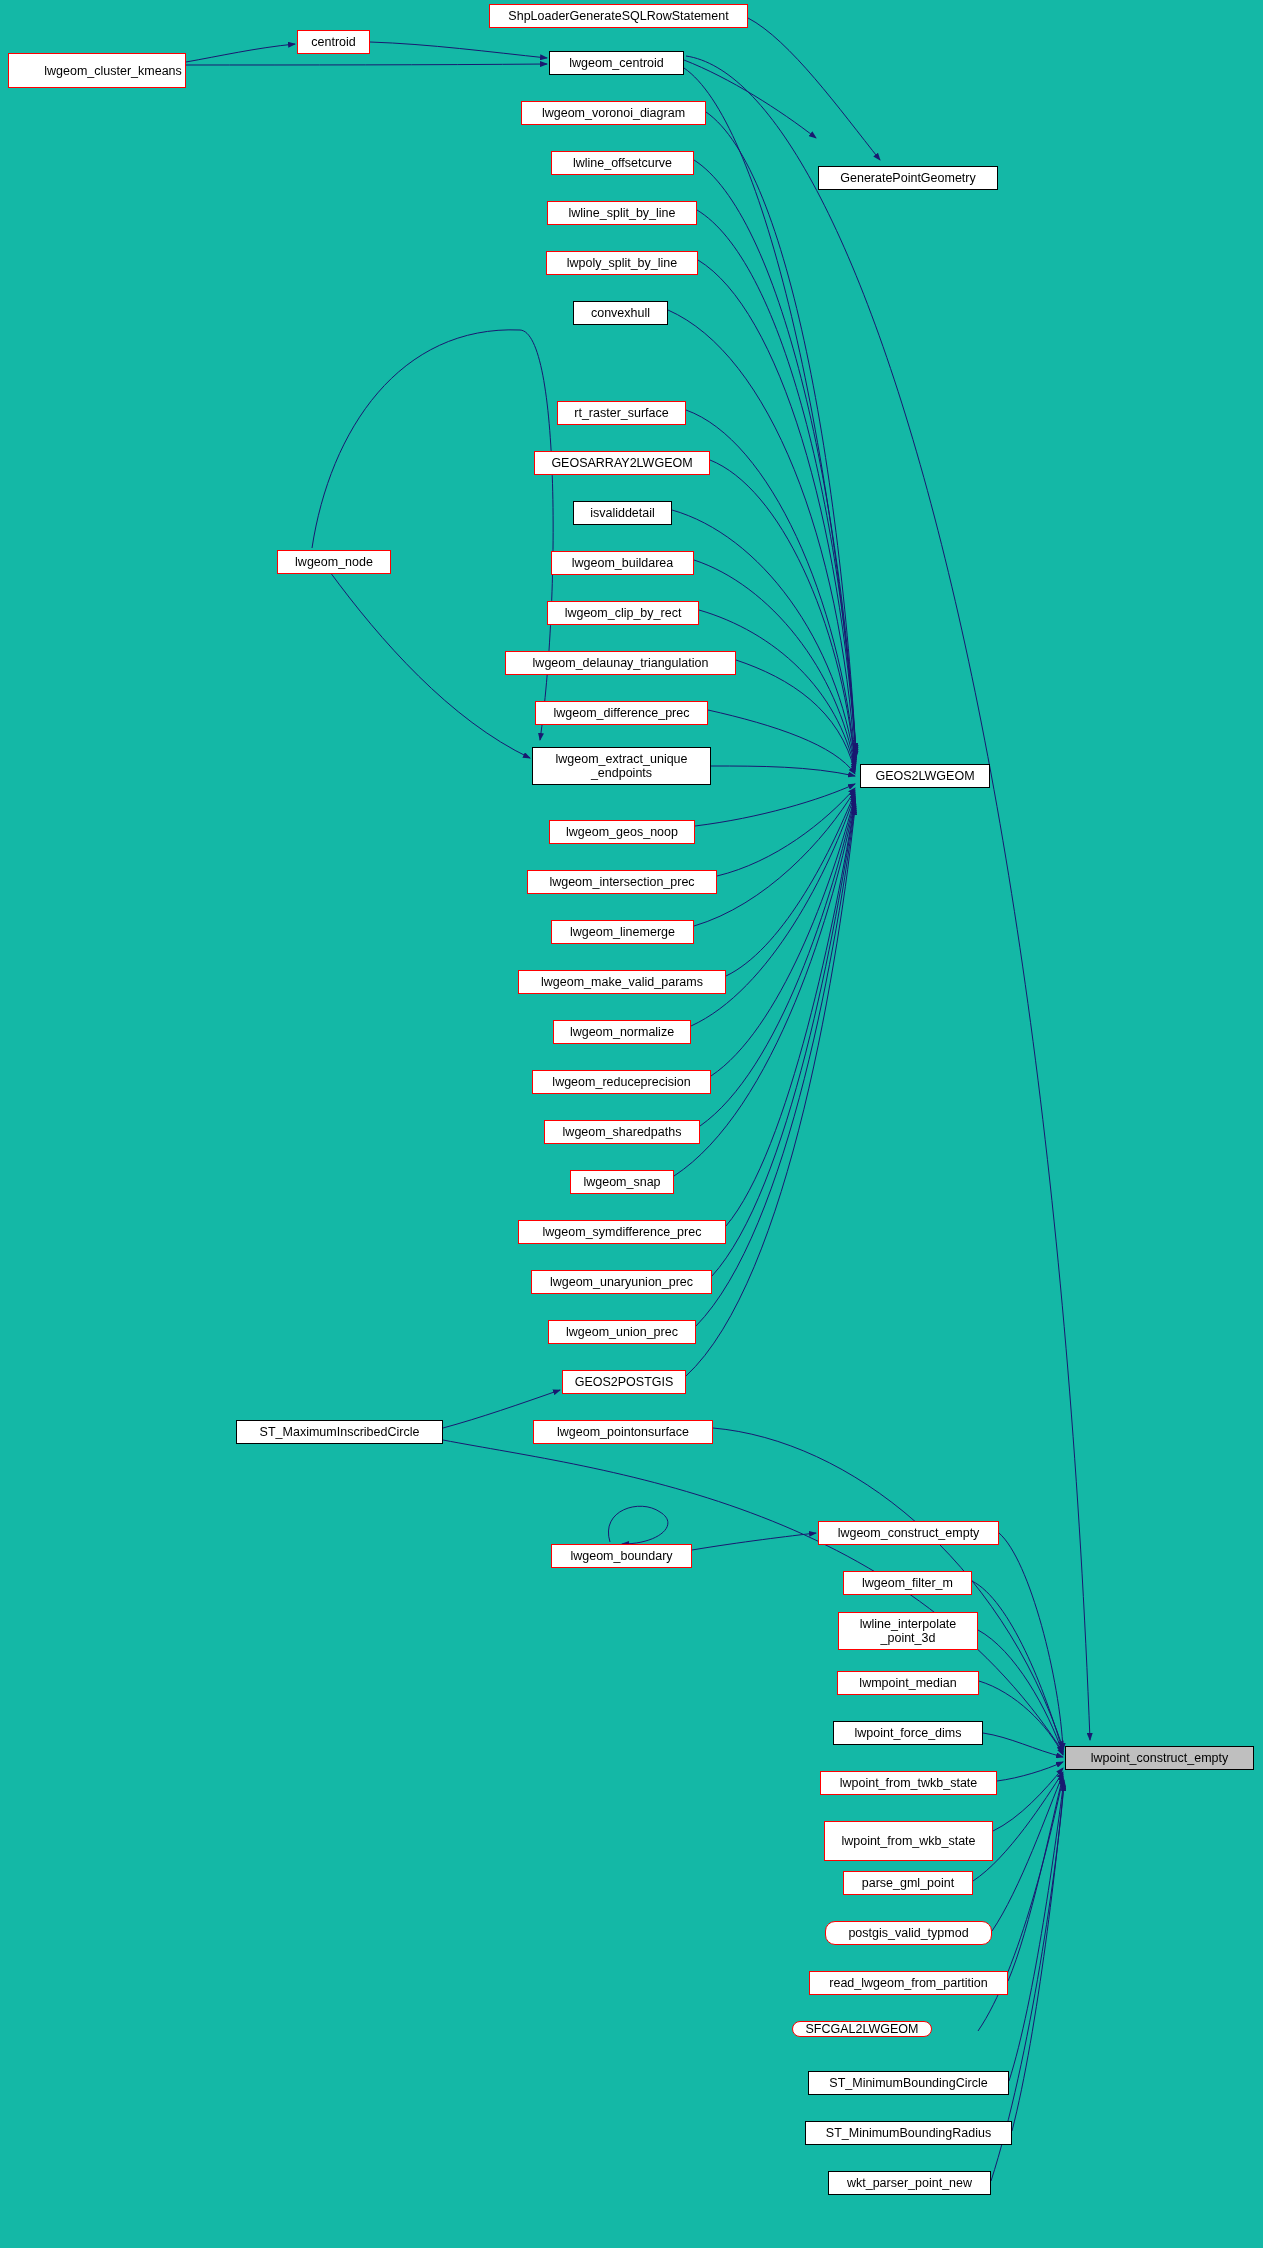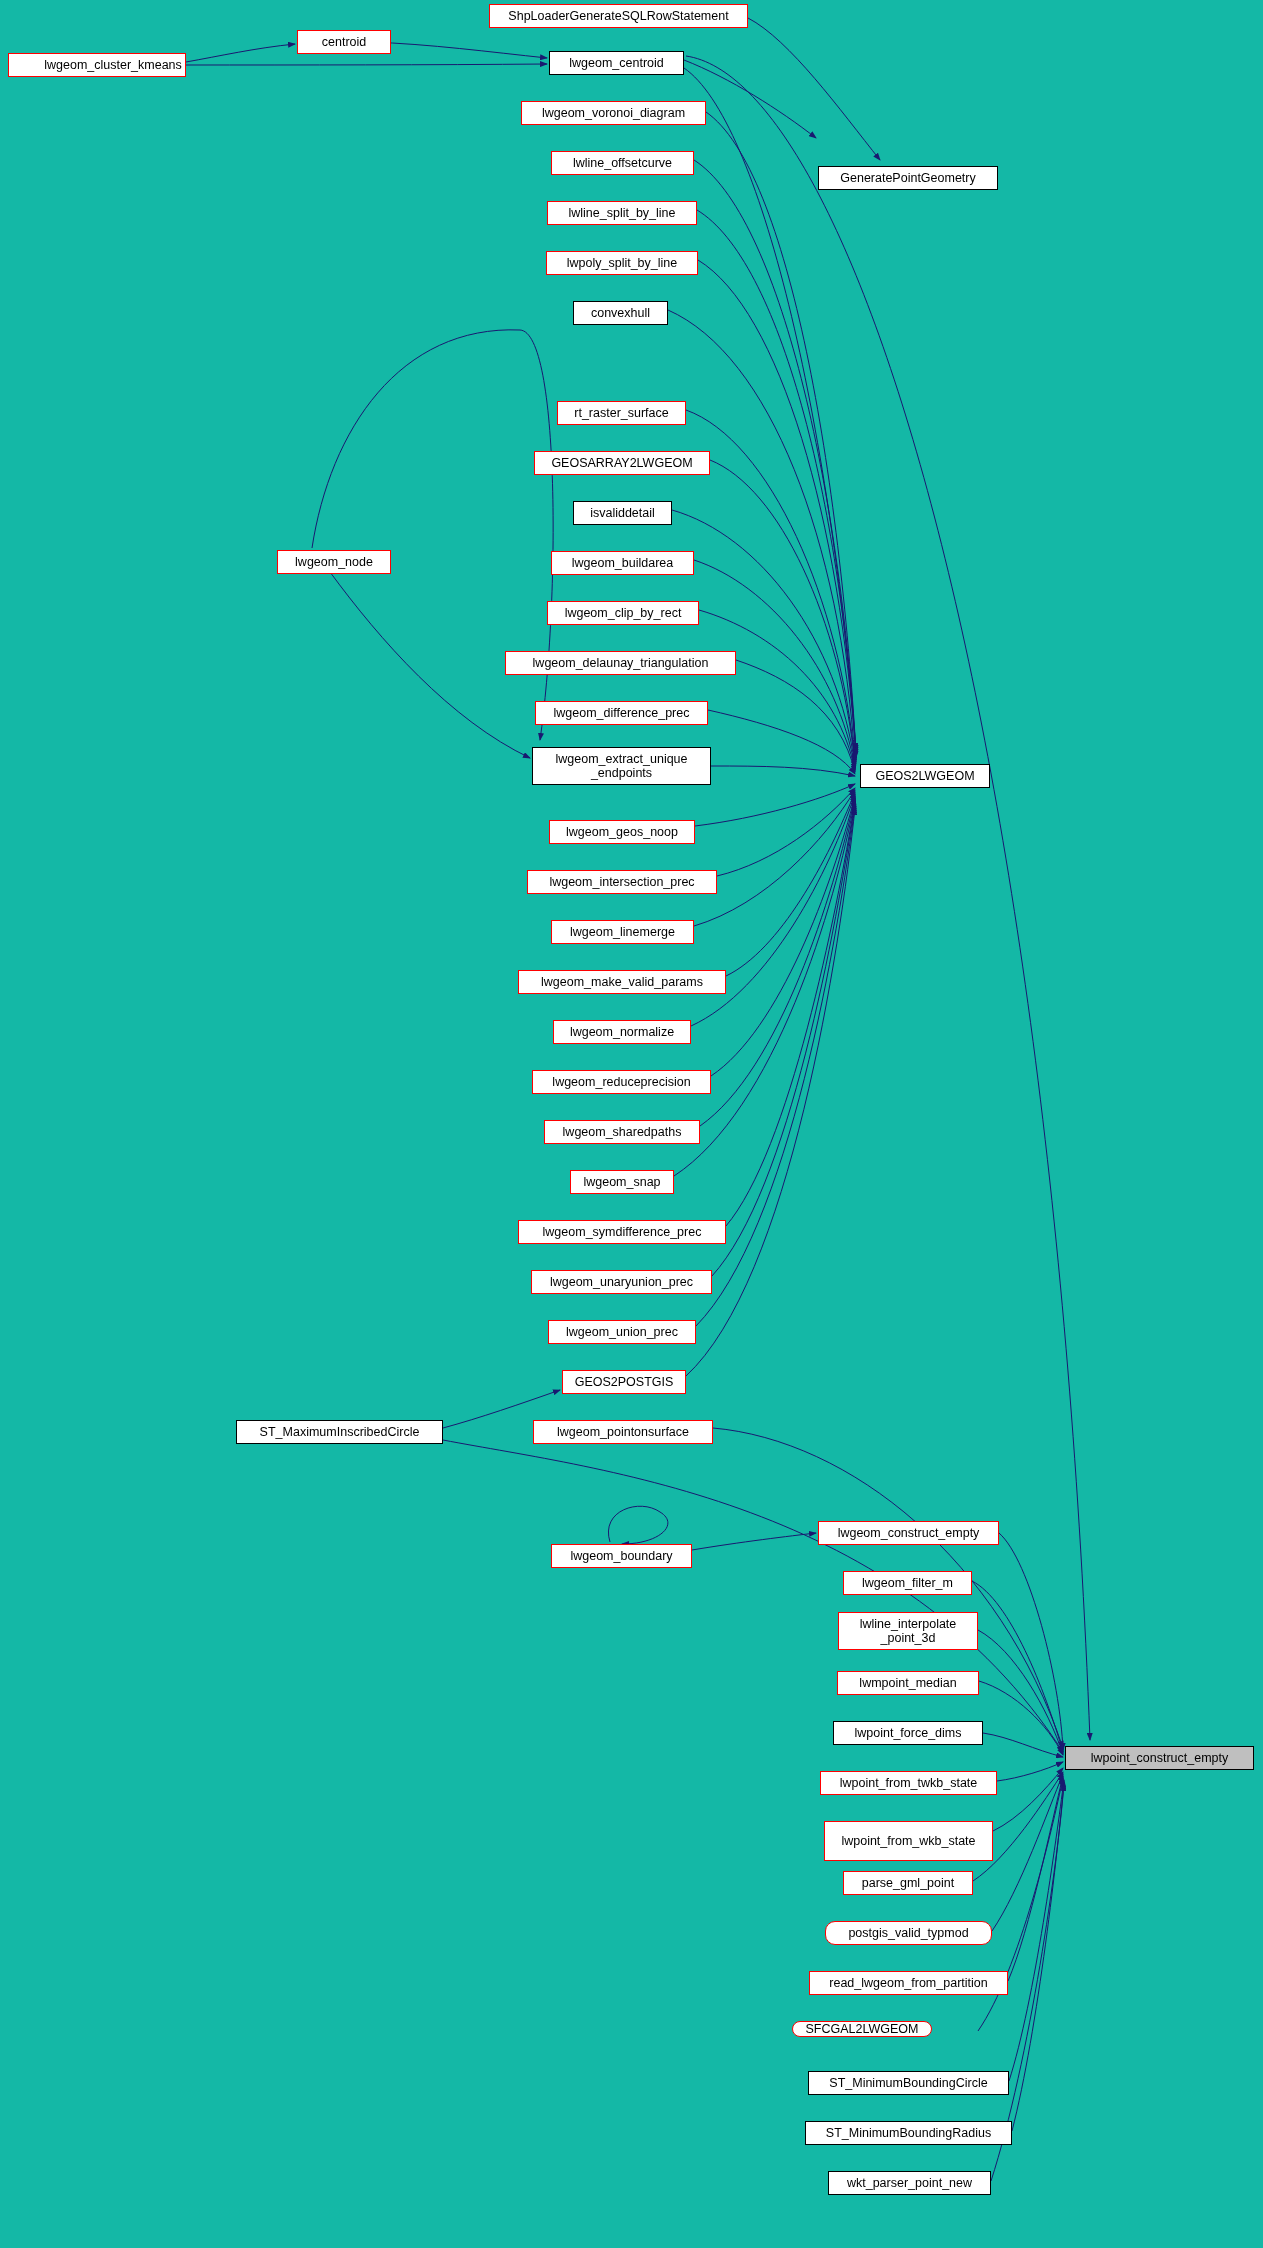--- a/index.html
+++ b/index.html
@@ -107,22 +107,22 @@
         <path d="M 992,1931 C 1020,1890 1048,1810 1063,1774" marker-end="url(#arrow)"></path>
         <path d="M 1008,1981 C 1030,1930 1052,1820 1063,1776" marker-end="url(#arrow)"></path>
         <path d="M 978,2031 C 1020,1970 1052,1830 1063,1778" marker-end="url(#arrow)"></path>
         <path d="M 1009,2081 C 1035,2000 1056,1840 1064,1780" marker-end="url(#arrow)"></path>
         <path d="M 1012,2131 C 1038,2030 1058,1850 1064,1782" marker-end="url(#arrow)"></path>
         <path d="M 991,2181 C 1030,2060 1058,1860 1064,1784" marker-end="url(#arrow)"></path>
       </g>
   </svg>
   <div id="node-layer">
       <div class="node" style="left: 489px; top: 4px; width: 259px; height: 24px;">ShpLoaderGenerateSQLRowStatement</div>
-      <div class="node" style="left: 297px; top: 30px; width: 94px; height: 24px;">centroid</div>
-      <div class="node" style="left: 8px; top: 53px; width: 178px; height: 24px; padding-left: 32px;">lwgeom_cluster_kmeans</div>
+      <div class="node" style="left: 297px; top: 30px; width: 73px; height: 24px;">centroid</div>
+      <div class="node" style="left: 8px; top: 53px; width: 178px; height: 35px; padding-left: 32px;">lwgeom_cluster_kmeans</div>
       <div class="node black" style="left: 549px; top: 51px; width: 135px; height: 24px;">lwgeom_centroid</div>
       <div class="node" style="left: 521px; top: 101px; width: 185px; height: 24px;">lwgeom_voronoi_diagram</div>
       <div class="node black" style="left: 818px; top: 166px; width: 180px; height: 24px;">GeneratePointGeometry</div>
       <div class="node" style="left: 551px; top: 151px; width: 143px; height: 24px;">lwline_offsetcurve</div>
       <div class="node" style="left: 547px; top: 201px; width: 150px; height: 24px;">lwline_split_by_line</div>
       <div class="node" style="left: 546px; top: 251px; width: 152px; height: 24px;">lwpoly_split_by_line</div>
       <div class="node black" style="left: 573px; top: 301px; width: 95px; height: 24px;">convexhull</div>
       <div class="node" style="left: 557px; top: 401px; width: 129px; height: 24px;">rt_raster_surface</div>
       <div class="node" style="left: 534px; top: 451px; width: 176px; height: 24px;">GEOSARRAY2LWGEOM</div>
       <div class="node black" style="left: 573px; top: 501px; width: 99px; height: 24px;">isvaliddetail</div>

